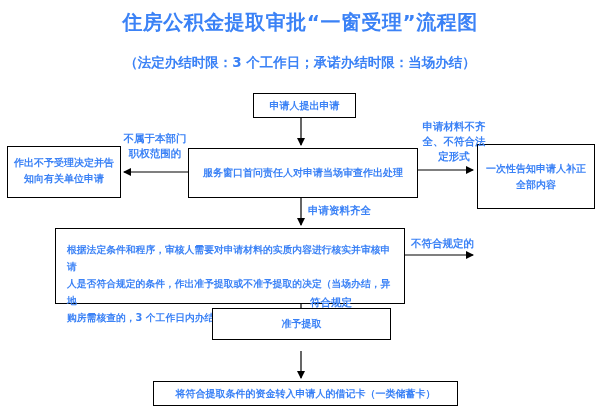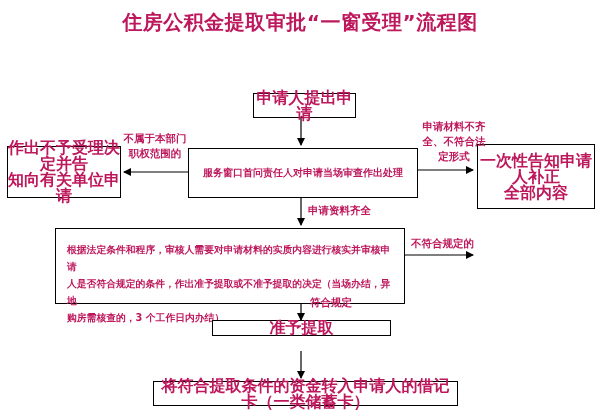--- a/index.html
+++ b/index.html
@@ -1,21 +1,21 @@
 <!DOCTYPE html>
 <html><head>
 <meta charset="utf-8">
 <style>
   html, body { margin: 0; padding: 0; background: #ffffff; }
   .canvas {
     position: relative;
     width: 600px;
     height: 414px;
     background: #ffffff;
-    color: #be185d;
+    color: #3b82f6;
     font-family: "DejaVu Sans", sans-serif;
     font-weight: bold;
     overflow: hidden;
   }
   .title {
     position: absolute;
     top: 9px; left: 0; width: 600px;
     text-align: center;
     font-size: 20px;
     letter-spacing: 0.5px;
@@ -32,57 +32,58 @@
   }
   .node {
     position: absolute;
     box-sizing: border-box;
     border: 1px solid #000000;
     background: #ffffff;
     display: flex;
     align-items: center;
     justify-content: center;
     text-align: center;
-    font-size: 16px;
+    font-size: 10px;
     line-height: 16px;
     white-space: pre-line;
   }
   .n-apply    { left: 253px; top: 93px;  width: 103px; height: 25px; }
   .n-review   { left: 188px; top: 148px; width: 230px; height: 50px; font-size: 10px; }
-  .n-reject   { left: 7px;   top: 146px; width: 114px; height: 52px; }
+  .n-reject   { left: 7px;   top: 146px; width: 114px; height: 52px; font-family: Liberation Mono, monospace; }
   .n-correct  { left: 477px; top: 144px; width: 118px; height: 65px; }
   .n-verify   {
     left: 55px; top: 228px; width: 350px; height: 76px;
     display: block;
     text-align: left;
     padding: 12px 8px 0 11px;
     font-size: 9.8px;
     line-height: 17px;
   }
   .n-deny     { left: 477px; top: 229px; width: 118px; height: 53px; }
-  .n-approve  { left: 212px; top: 320px; width: 179px; height: 16px; }
+  .n-approve  { left: 212px; top: 308px; width: 179px; height: 32px; }
   .n-transfer { left: 153px; top: 381px; width: 305px; height: 25px; }
   .elabel {
     position: absolute;
     font-size: 10.5px;
     line-height: 15px;
     white-space: pre-line;
   }
   .l-scope      { left: 117px; top: 131px; width: 76px; text-align: center; }
   .l-incomplete { left: 412px; top: 119px; width: 84px; text-align: center; }
   .l-complete   { left: 308px; top: 203px; }
   .l-nonconform { left: 411px; top: 236px; }
   .l-conform    { left: 310px; top: 295px; }
 </style>
 </head>
 <body>
 
 <div class="canvas">
 
   <div class="title">住房公积金提取审批“一窗受理”流程图</div>
+  <div class="subtitle">（法定办结时限：3 个工作日；承诺办结时限：当场办结）</div>
 
   <svg class="connectors" width="600" height="414" viewBox="0 0 600 414">
     <defs>
       <marker id="ah" markerWidth="9" markerHeight="9" refX="7" refY="4" orient="auto" markerUnits="userSpaceOnUse">
         <path d="M0,0 L8,4 L0,8 Z" fill="#000000"></path>
       </marker>
     </defs>
     <line x1="301" y1="118" x2="301" y2="145" stroke="#000000" stroke-width="1.2" marker-end="url(#ah)"></line>
     <line x1="188" y1="172" x2="124" y2="172" stroke="#000000" stroke-width="1.2" marker-end="url(#ah)"></line>
     <line x1="405" y1="170" x2="473" y2="170" stroke="#000000" stroke-width="1.2" marker-end="url(#ah)"></line>

